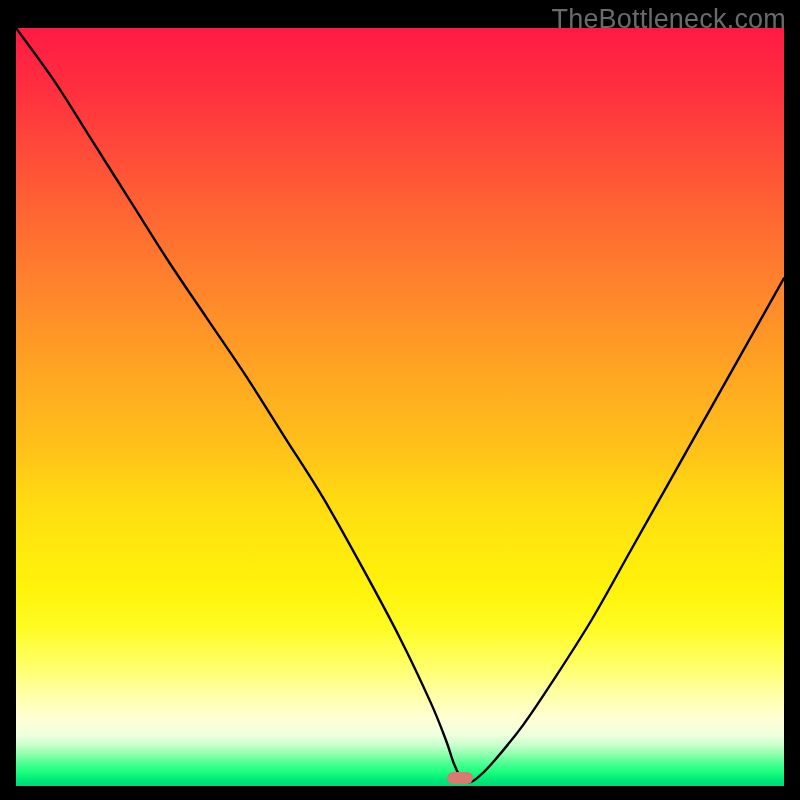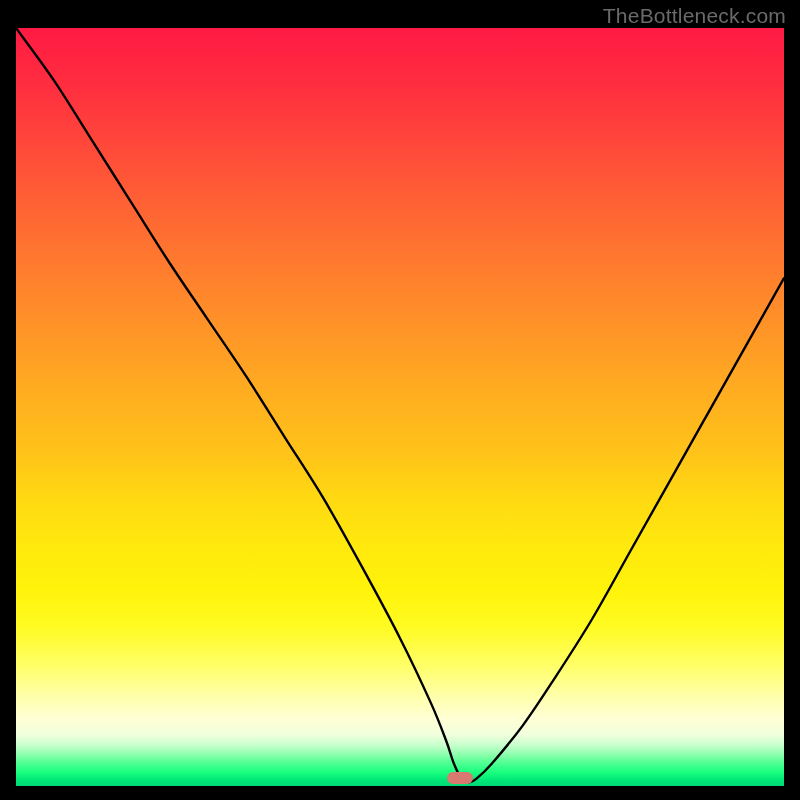--- a/index.html
+++ b/index.html
@@ -62,21 +62,21 @@
     width: 26px;
     height: 12px;
     border-radius: 6px;
     background: #d87a6f;
   }
   .watermark {
     position: absolute;
     top: 4px;
     right: 14px;
     color: #6a6a6a;
-    font-size: 21px;
+    font-size: 27px;
     font-weight: 500;
     letter-spacing: 0.2px;
   }
   .bottom-mask {
     position: absolute;
     left: 0;
     bottom: 0;
     width: 800px;
     height: 14px;
     background: #000;

